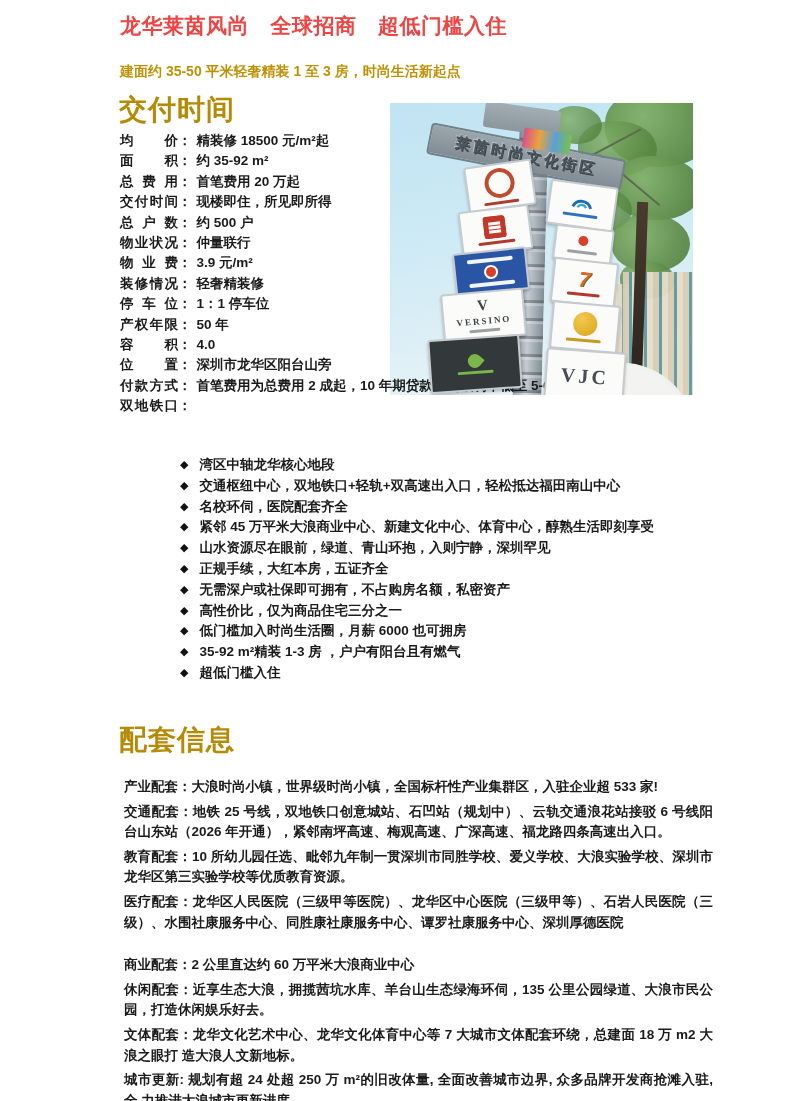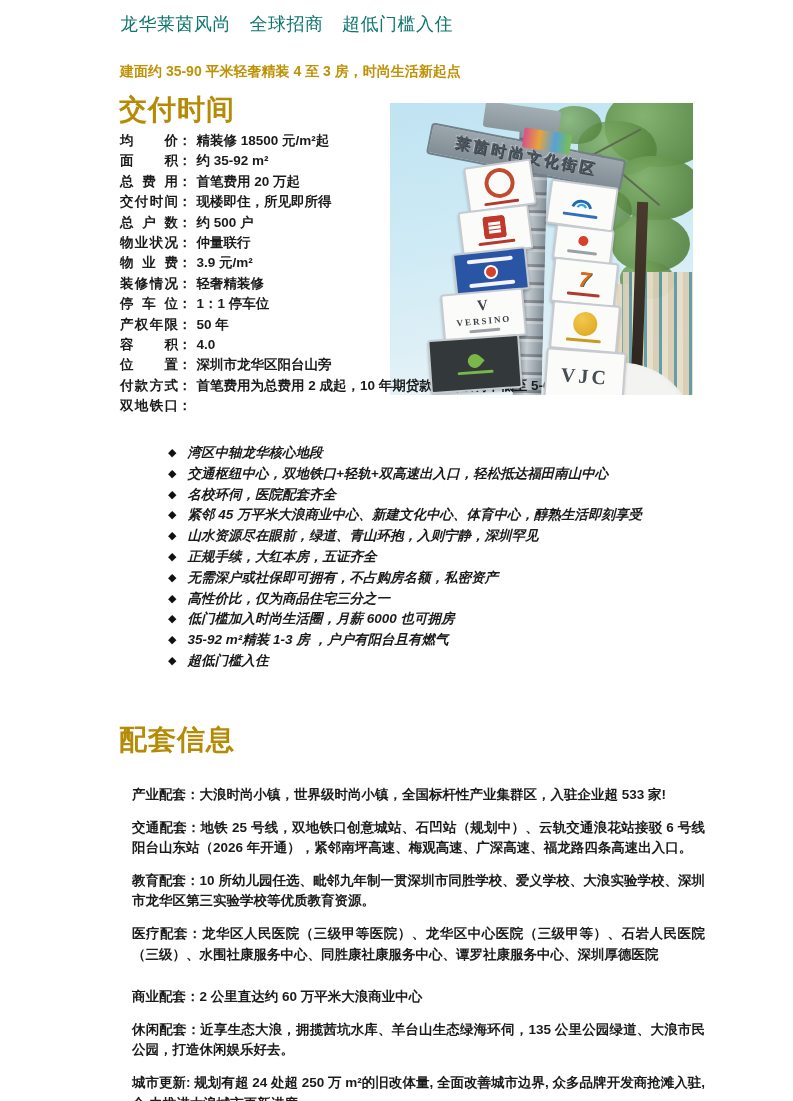--- a/index.html
+++ b/index.html
@@ -4,48 +4,48 @@
 <style>
   html,body{margin:0;padding:0;background:#ffffff;}
   .page{
     position:relative;width:793px;height:1101px;background:#fff;overflow:hidden;
     font-family:"Liberation Sans","DejaVu Sans",sans-serif;
     color:#1b1b1b;font-weight:700;
   }
   
   .title{
     position:absolute;left:120px;top:12px;width:600px;
-    font-size:18px;font-weight:400;color:#0f766e;letter-spacing:.5px;white-space:pre-wrap;
+    font-size:21px;font-weight:700;color:#ef4444;letter-spacing:.5px;white-space:pre-wrap;
   }
   .subtitle{
     position:absolute;left:120px;top:63px;width:600px;
     font-size:14px;font-weight:800;color:#bf9206;
   }
   .sec-heading{
     position:absolute;left:119px;
     font-size:28px;font-weight:900;color:#b58a04;letter-spacing:1px;
   }
   #basic-heading{top:91px;}
   #amen-heading{top:721px;}
 
   
   .fields{position:absolute;left:120px;top:131px;width:596px;font-size:13.5px;}
   .frow{line-height:20.4px;white-space:nowrap;}
   .flabel{display:inline-block;width:58px;text-align:justify;text-align-last:justify;vertical-align:bottom;}
   .fcolon{display:inline-block;}
   .fvalue{margin-left:5px;white-space:normal;}
 
   
-  .bullets{position:absolute;left:168px;top:443px;width:545px;margin:0;padding:0;list-style:none;font-size:13.5px;font-style:italic;}
+  .bullets{position:absolute;left:168px;top:443px;width:545px;margin:12px;padding:0;list-style:none;font-size:13.5px;}
   .bullets li{line-height:20.8px;}
   .dia{display:inline-block;font-size:11px;margin-right:11px;transform:translateY(-1px);color:#111;}
 
   
   .paras{position:absolute;left:120px;top:773px;width:597px;font-size:13.5px;}
-  .paras p{margin:12px;line-height:20.6px;text-align:justify;}
+  .paras p{margin:4px;line-height:20.6px;text-align:justify;}
   .paras p.gap{margin-top:22px;}
   .plabel{font-weight:900;}
 
   
   .photo{
     position:absolute;left:390px;top:103px;width:303px;height:292px;overflow:hidden;
     background:linear-gradient(170deg,#c0e3f2 0%,#cdeaf5 40%,#ddeff6 72%,#edf6f8 100%);
   }
   .photo *{position:absolute;}
   
@@ -116,21 +116,21 @@
   .seven{font-size:21px;font-weight:900;font-style:italic;color:#e8641f;line-height:1;text-shadow:1px 0 #1b7a3d;}
   .ycirc{width:24px;height:24px;border-radius:50%;background:radial-gradient(circle at 35% 30%,#f3c94e,#d9a31c);}
   .vjc{font-size:20px;letter-spacing:3px;font-weight:700;color:#474d52;}
 </style>
 </head>
 <body>
 
 <div class="page">
 
   <div class="title">龙华莱茵风尚　全球招商　超低门槛入住</div>
-  <div class="subtitle">建面约 35-90 平米轻奢精装 4 至 3 房，时尚生活新起点</div>
+  <div class="subtitle">建面约 35-50 平米轻奢精装 1 至 3 房，时尚生活新起点</div>
 
   <div class="sec-heading" id="basic-heading">交付时间</div>
 
   <div class="photo">
     <div class="blob b1"></div>
     <div class="blob b2"></div>
     <div class="blob b3"></div>
     <div class="blob b4"></div>
     <div class="blob b5"></div>
     <div class="blob b6"></div>
@@ -231,16 +231,17 @@
 
   <div class="sec-heading" id="amen-heading">配套信息</div>
 
   <div class="paras">
     <p><span class="plabel">产业配套：</span><span>大浪时尚小镇，世界级时尚小镇，全国标杆性产业集群区，入驻企业超 533 家!</span></p>
     <p><span class="plabel">交通配套：</span><span>地铁 25 号线，双地铁口创意城站、石凹站（规划中）、云轨交通浪花站接驳 6 号线阳台山东站（2026 年开通），紧邻南坪高速、梅观高速、广深高速、福龙路四条高速出入口。</span></p>
     <p><span class="plabel">教育配套：</span><span>10 所幼儿园任选、毗邻九年制一贯深圳市同胜学校、爱义学校、大浪实验学校、深圳市龙华区第三实验学校等优质教育资源。</span></p>
     <p><span class="plabel">医疗配套：</span><span>龙华区人民医院（三级甲等医院）、龙华区中心医院（三级甲等）、石岩人民医院（三级）、水围社康服务中心、同胜康社康服务中心、谭罗社康服务中心、深圳厚德医院</span></p>
     <p class="gap"><span class="plabel">商业配套：</span><span>2 公里直达约 60 万平米大浪商业中心</span></p>
     <p><span class="plabel">休闲配套：</span><span>近享生态大浪，拥揽茜坑水库、羊台山生态绿海环伺，135 公里公园绿道、大浪市民公园，打造休闲娱乐好去。</span></p>
+    <p><span class="plabel">文体配套：</span><span>龙华文化艺术中心、龙华文化体育中心等 7 大城市文体配套环绕，总建面 18 万 m2 大浪之眼打 造大浪人文新地标。</span></p>
     <p><span class="plabel">城市更新: </span><span>规划有超 24 处超 250 万 m²的旧改体量, 全面改善城市边界, 众多品牌开发商抢滩入驻, 全 力推进大浪城市更新进度。</span></p>
   </div>
 
 </div>
 
 </body></html>

